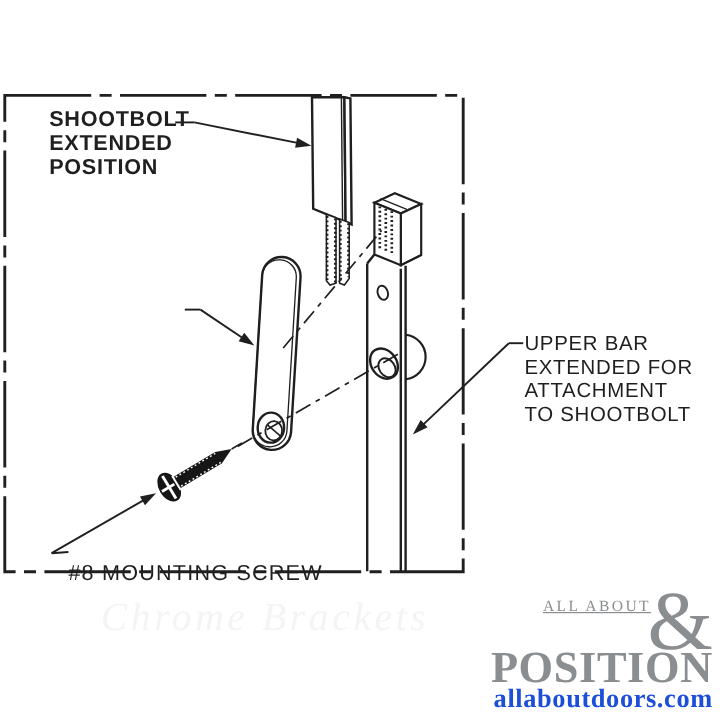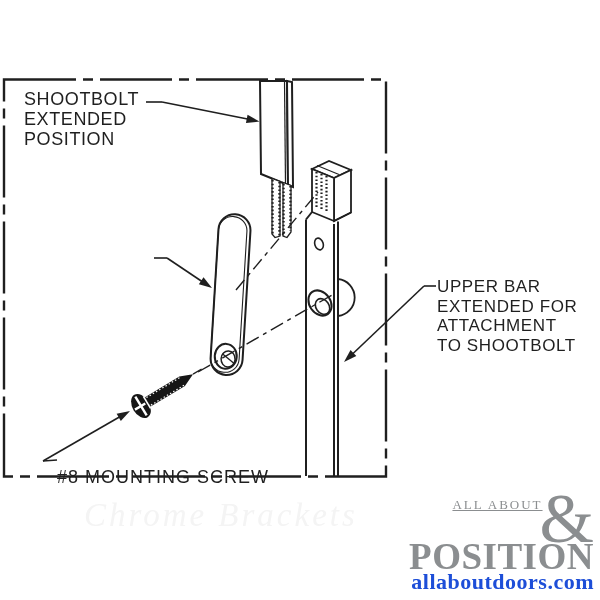--- a/index.html
+++ b/index.html
@@ -115,21 +115,21 @@
       </g>
 
       <g stroke-width="1.6">
         <line x1="436" y1="286" x2="424" y2="286"></line>
         <line x1="424" y1="286" x2="352" y2="354.5"></line>
         <path d="M0,0 L-13,4.2 L-13,-4.2 Z" fill="#1f1f1f" stroke="none" transform="translate(344 362) rotate(136.5)"></path>
       </g>
     </g>
   </svg>
 
-  <div class="callout" style="left:24px;top:89px;">SHOOTBOLT
+  <div class="callout" style="left:41px;top:89px;font-weight:bold;">SHOOTBOLT
 EXTENDED
 POSITION</div>
 
 
   <div class="callout" style="left:57px;top:451px;letter-spacing:1px;margin-top:16px;">#8 MOUNTING SCREW</div>
 
   <div class="callout small" style="left:437px;top:277px;">UPPER BAR
 EXTENDED FOR
 ATTACHMENT
 TO SHOOTBOLT</div>

